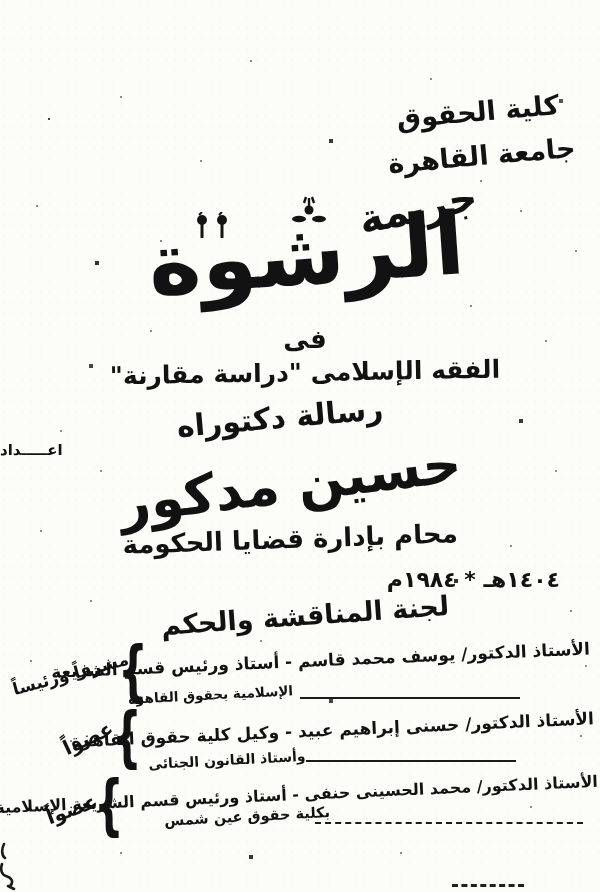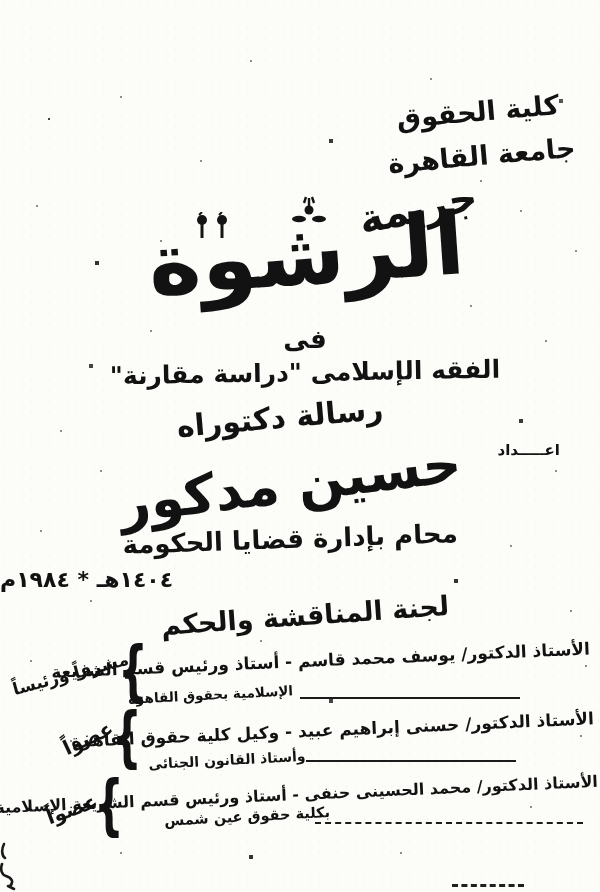--- a/index.html
+++ b/index.html
@@ -27,26 +27,26 @@
     transform:rotate(-12deg);letter-spacing:2px;}
   .title-bribery{top:208px;left:128px;width:330px;font-size:86px;line-height:1.1;
     font-weight:bold;transform:rotate(-4deg) scaleX(1.04);transform-origin:center;}
 
   
   .fi-word{top:324px;left:0;width:610px;text-align:center;font-size:26px;font-weight:bold;}
   .field-line{top:358px;left:0;width:610px;text-align:center;font-size:25px;font-weight:bold;
     transform:rotate(-1deg);letter-spacing:.5px;}
   .thesis-type{top:400px;left:0;width:560px;text-align:center;font-size:30px;font-weight:bold;
     transform:rotate(-5deg);letter-spacing:1px;}
-  .prepared-by{top:441px;left:0;width:560px;text-align:right;font-size:15px;font-weight:bold;}
+  .prepared-by{top:441px;left:0;width:560px;text-align:left;font-size:15px;font-weight:bold;}
   .author-name{top:452px;left:0;width:580px;text-align:center;font-size:54px;font-weight:bold;
     transform:rotate(-7deg);}
   .author-title{top:524px;left:0;width:580px;text-align:center;font-size:26px;font-weight:bold;
     transform:rotate(-2deg);}
-  .date-line{top:567px;left:0;width:560px;text-align:left;font-size:22px;font-weight:bold;}
+  .date-line{top:567px;left:0;width:560px;text-align:right;font-size:22px;font-weight:bold;}
   .committee-heading{top:600px;left:0;width:610px;text-align:center;font-size:27px;
     font-weight:bold;transform:rotate(-4deg);}
 
   
   .member-line1{right:10px;left:150px;text-align:right;font-size:17px;font-weight:bold;
     transform:rotate(-2.5deg);}
   .member-line2{font-size:14px;font-weight:bold;text-align:center;transform:rotate(-3deg);}
   .rule{border-top:2px solid #1b1b1b;height:0;}
   .rule-dashed{border-top:2px dashed #1b1b1b;height:0;}
   .brace{font-size:42px;line-height:1;font-weight:bold;transform:scaleY(1.55);

